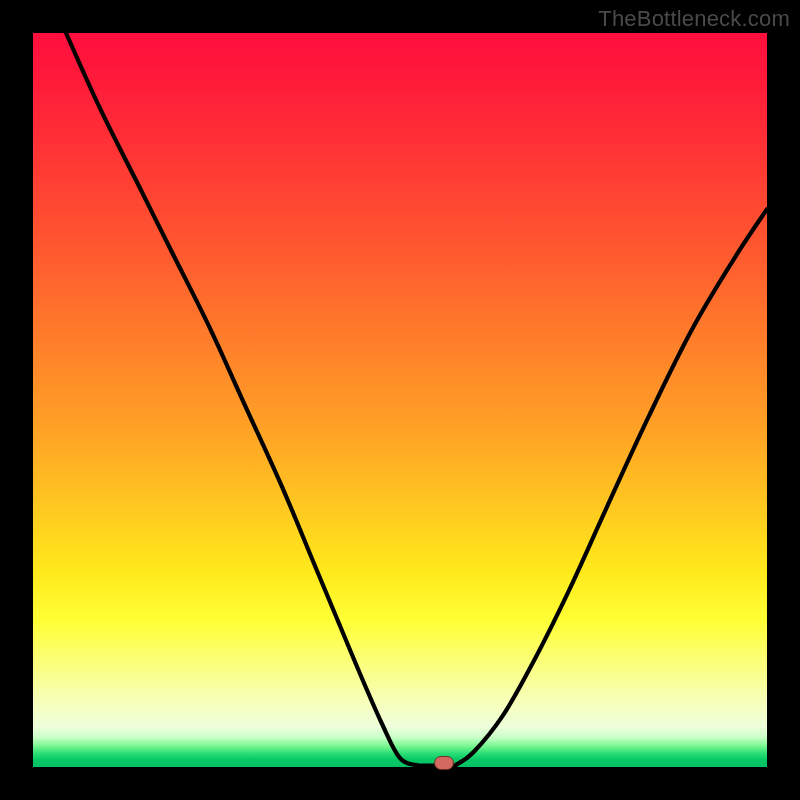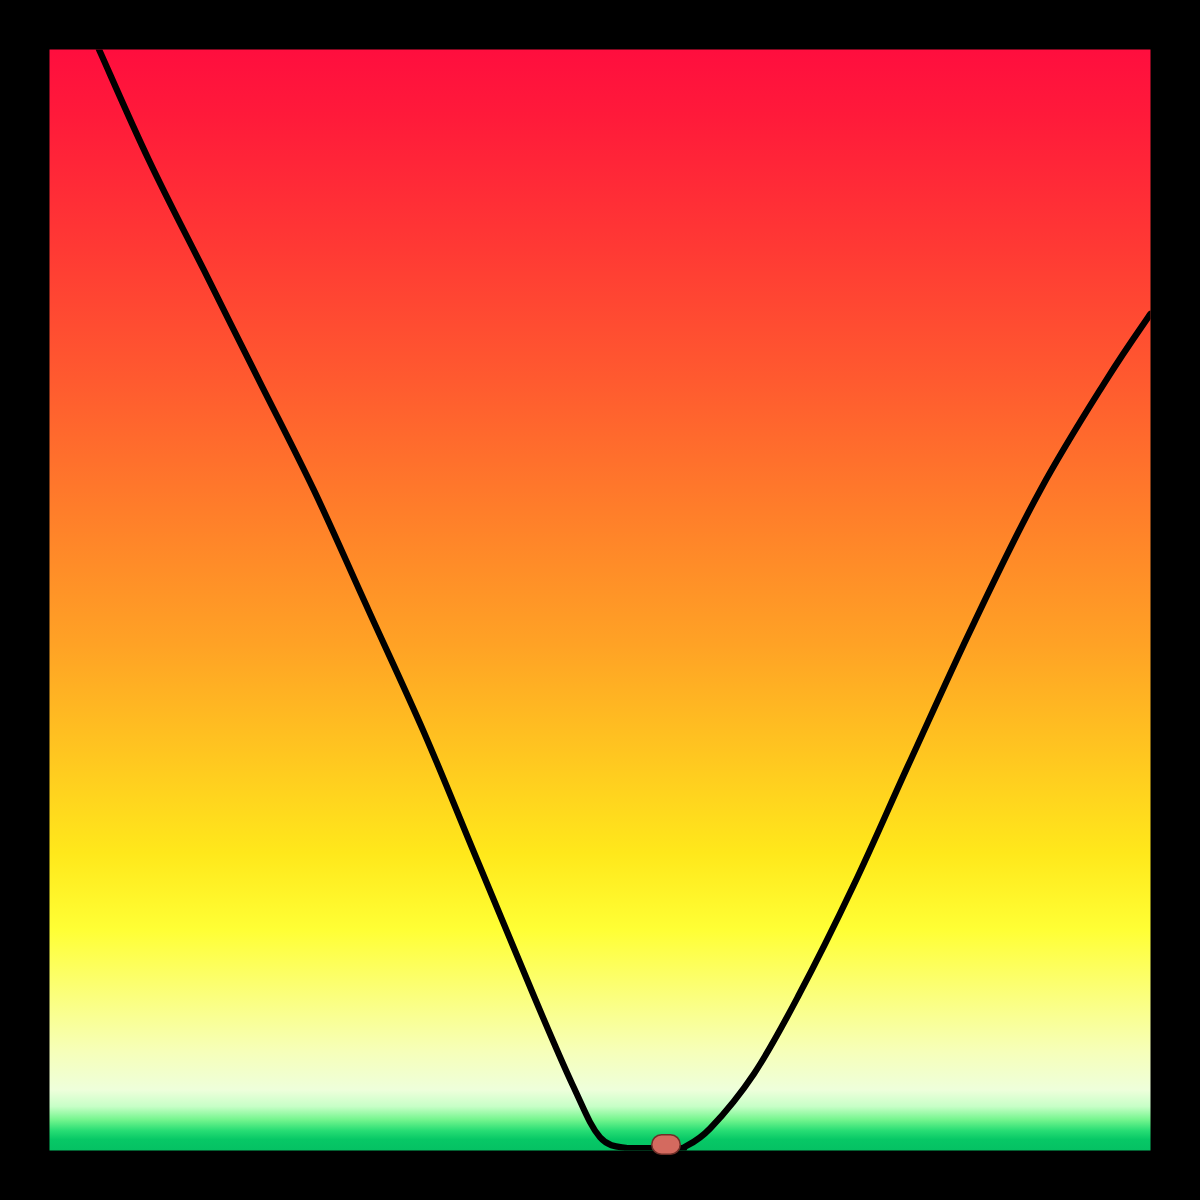--- a/index.html
+++ b/index.html
@@ -70,20 +70,21 @@
     background: #d46a5f;
     border: 1px solid #6e2f28;
     box-sizing: border-box;
   }
 </style>
 </head>
 <body>
 
 <div class="frame">
 
+  <div class="watermark">TheBottleneck.com</div>
 
   <div class="plot-area">
     <svg viewBox="0 0 734 734" preserveAspectRatio="none">
       <path d="M 33.0 0.0 C 39.0 13.2, 53.5 47.0, 66.1 73.4 C 78.6 99.8, 89.5 120.4, 102.8 146.8 C 116.0 173.2, 126.2 193.8, 139.5 220.2 C 152.7 246.6, 162.9 265.9, 176.2 293.6 C 189.4 321.3, 199.6 345.3, 212.9 374.3 C 226.1 403.4, 236.3 424.7, 249.6 455.1 C 262.8 485.5, 273.0 511.5, 286.3 543.2 C 299.5 574.9, 311.7 604.8, 323.0 631.2 C 334.2 657.7, 340.7 673.0, 348.6 690.0 C 356.6 706.9, 360.4 717.5, 367.0 725.2 C 373.6 732.9, 382.0 731.2, 385.4 732.5 C 388.7 733.9, 382.0 732.5, 385.4 732.5 C 388.7 732.5, 397.1 732.5, 403.7 732.5 C 410.3 732.5, 418.7 732.5, 422.0 732.5 C 425.4 732.5, 418.7 734.9, 422.0 732.5 C 425.4 730.2, 431.8 728.3, 440.4 719.3 C 449.0 710.3, 459.2 698.5, 469.8 682.6 C 480.3 666.8, 487.2 653.7, 499.1 631.2 C 511.0 608.8, 522.6 585.6, 535.8 557.8 C 549.0 530.1, 558.0 508.8, 572.5 477.1 C 587.1 445.4, 600.7 414.7, 616.6 381.7 C 632.4 348.6, 644.7 322.7, 660.6 293.6 C 676.5 264.5, 691.4 241.3, 704.6 220.2 C 717.9 199.1, 728.7 184.1, 734.0 176.2" fill="none" stroke="#000000" stroke-width="4.2" stroke-linecap="round" stroke-linejoin="round"></path>
     </svg>
     <div class="marker" style="left: 401.04px; top: 722.596px; background: rgb(212, 106, 95); border-color: rgb(110, 47, 40);"></div>
   </div>
 
 </div>
 

